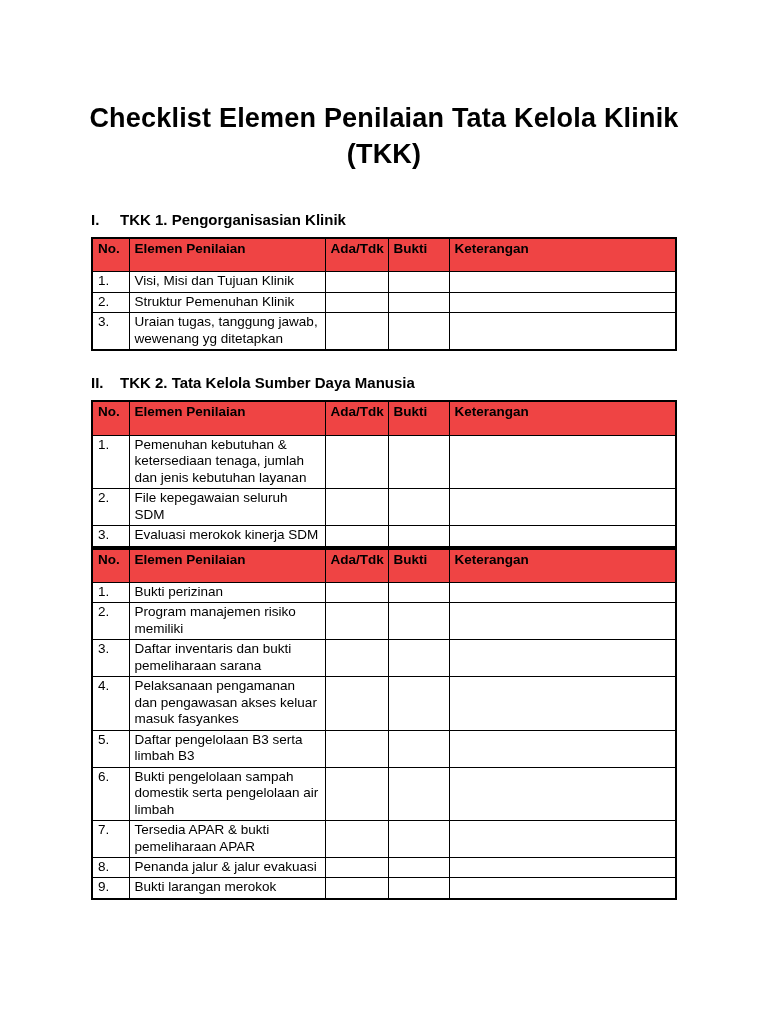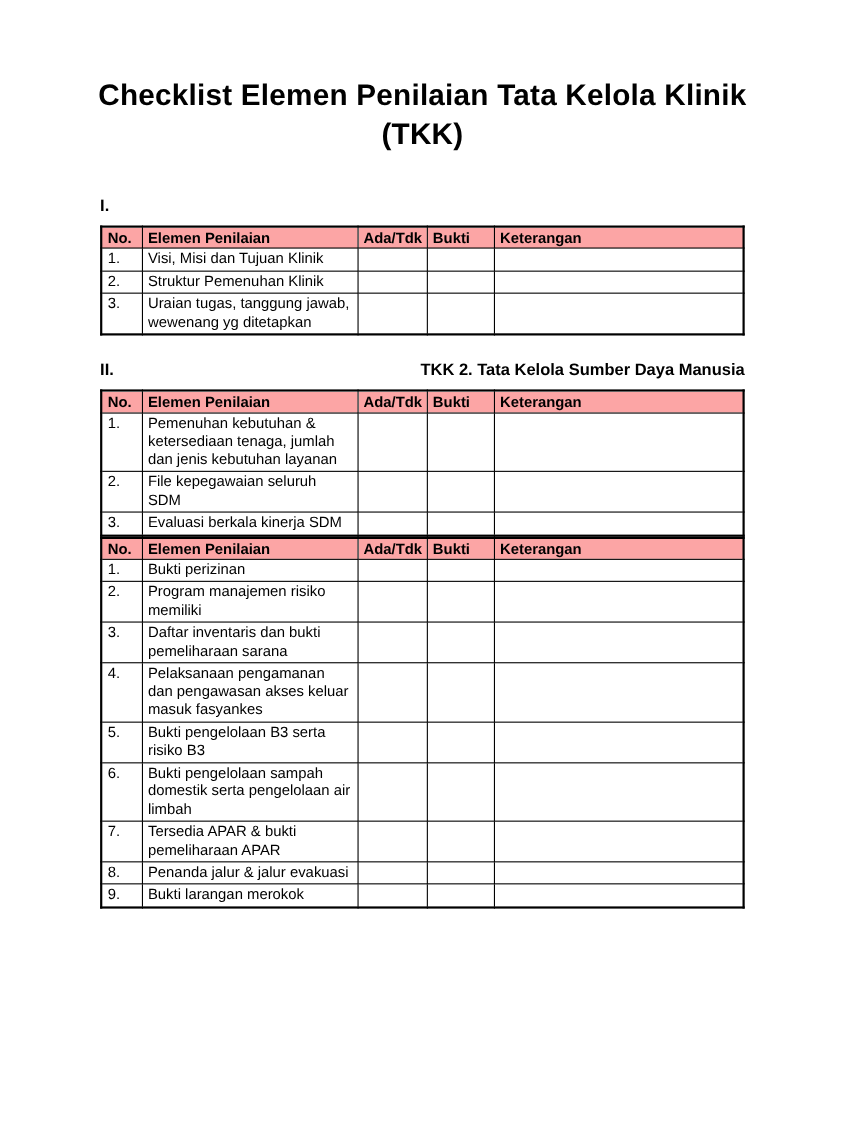--- a/index.html
+++ b/index.html
@@ -8,40 +8,40 @@
     background: #ffffff;
   }
   body {
     width: 768px;
     height: 1024px;
     font-family: "Liberation Sans", sans-serif;
     color: #000000;
     overflow: hidden;
   }
   .doc-title {
-    margin-top: 68px;
+    margin-top: 100px;
     text-align: center;
     font-size: 27px;
     font-weight: bold;
     line-height: 1.35;
     letter-spacing: 0.2px;
   }
   .content {
     width: 586px;
     margin-left: 91px;
   }
   .section { margin-top: 0; }
   .section-heading {
     display: flex;
     font-weight: bold;
     font-size: 15px;
     margin: 0 0 9px 0;
   }
   .section:nth-child(1) .section-heading { margin-top: 38px; }
-  .section:nth-child(2) .section-heading { margin-top: 23px; justify-content: space-between; }
+  .section:nth-child(2) .section-heading { margin-top: 23px; }
   .section:nth-child(3) .section-heading { margin-top: 32px; }
   .section-numeral {
     flex: none;
     width: 29px;
   }
   table.checklist {
     border-collapse: collapse;
     width: 100%;
     border: 2px solid #000000;
     table-layout: fixed;
@@ -50,24 +50,24 @@
   }
   table.checklist th,
   table.checklist td {
     border: 1px solid #000000;
     padding: 1px 5px 2px 5px;
     vertical-align: top;
     text-align: left;
     overflow: hidden;
   }
   table.checklist th {
-    background: #fca5a5;
+    background: #ef4444;
     font-weight: bold;
     padding-top: 2px;
-    padding-bottom: 0;
+    padding-bottom: 14px;
   }
   .col-no { width: 37px; }
   .col-elemen { width: 196px; }
   .col-ada { width: 63px; }
   .col-bukti { width: 61px; }
   td.cell-elemen { text-align: justify; }
   td:empty::after { content: "\00a0"; }
 </style>
 </head>
 <body>
@@ -75,20 +75,21 @@
 <div class="doc-title">
   <div>Checklist Elemen Penilaian Tata Kelola Klinik</div>
   <div>(TKK)</div>
 </div>
 
 <div class="content">
 
   <div class="section">
     <div class="section-heading">
       <span class="section-numeral">I.</span>
+      <span>TKK 1. Pengorganisasian Klinik</span>
     </div>
     <table class="checklist">
         <colgroup>
           <col class="col-no">
           <col class="col-elemen">
           <col class="col-ada">
           <col class="col-bukti">
           <col class="col-keterangan">
         </colgroup>
         <thead>
@@ -158,21 +159,21 @@
           </tr>
           <tr>
             <td class="cell-no">2.</td>
             <td class="cell-elemen">File kepegawaian seluruh SDM</td>
             <td class="cell-ada"></td>
             <td class="cell-bukti"></td>
             <td class="cell-keterangan"></td>
           </tr>
           <tr>
             <td class="cell-no">3.</td>
-            <td class="cell-elemen">Evaluasi berkala kinerja SDM</td>
+            <td class="cell-elemen">Evaluasi merokok kinerja SDM</td>
             <td class="cell-ada"></td>
             <td class="cell-bukti"></td>
             <td class="cell-keterangan"></td>
           </tr>
         </tbody>
       </table>
   </div>
 
   <div class="section">
     <table class="checklist">
@@ -216,21 +217,21 @@
           </tr>
           <tr>
             <td class="cell-no">4.</td>
             <td class="cell-elemen">Pelaksanaan pengamanan dan pengawasan akses keluar masuk fasyankes</td>
             <td class="cell-ada"></td>
             <td class="cell-bukti"></td>
             <td class="cell-keterangan"></td>
           </tr>
           <tr>
             <td class="cell-no">5.</td>
-            <td class="cell-elemen">Bukti pengelolaan B3 serta risiko B3</td>
+            <td class="cell-elemen">Daftar pengelolaan B3 serta limbah B3</td>
             <td class="cell-ada"></td>
             <td class="cell-bukti"></td>
             <td class="cell-keterangan"></td>
           </tr>
           <tr>
             <td class="cell-no">6.</td>
             <td class="cell-elemen">Bukti pengelolaan sampah domestik serta pengelolaan air limbah</td>
             <td class="cell-ada"></td>
             <td class="cell-bukti"></td>
             <td class="cell-keterangan"></td>

